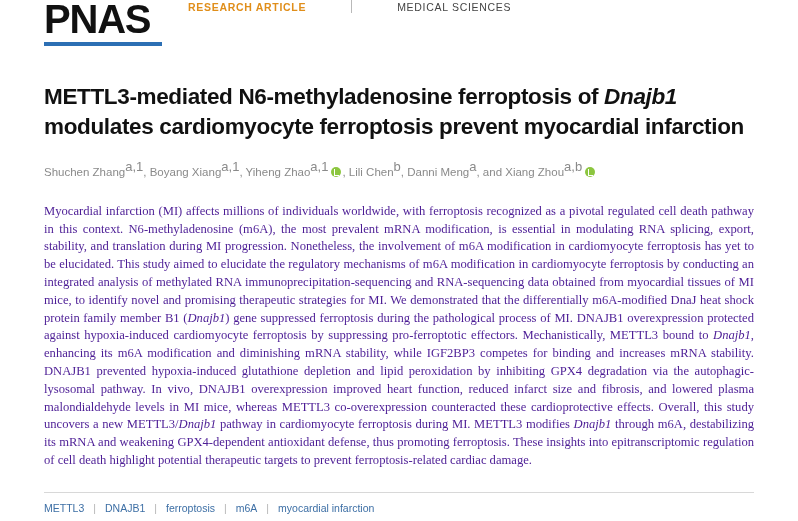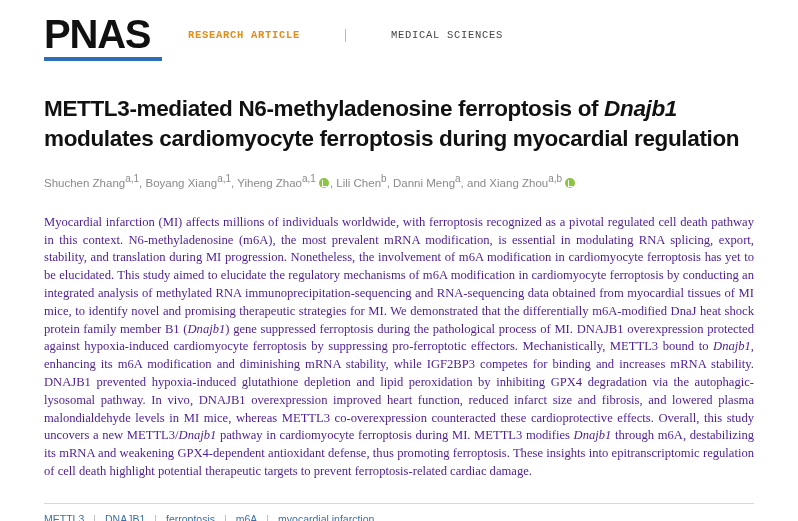--- a/index.html
+++ b/index.html
@@ -18,22 +18,21 @@
     position: relative;
     width: 798px;
     height: 521px;
     box-sizing: border-box;
     padding: 0 44px;
   }
 
   
   .masthead {
     display: flex;
-    align-items: center;
-    padding-top: 12px;
+    align-items: flex-start;
     height: 52px;
   }
   .logo-block {
     display: flex;
     flex-direction: column;
     align-items: stretch;
     width: 118px;
   }
   .logo-text {
     font-family: "Liberation Sans", sans-serif;
@@ -47,21 +46,21 @@
     margin-top: 4px;
     height: 4px;
     background: #2c6fb4;
     width: 118px;
   }
   .masthead-meta {
     display: flex;
     align-items: center;
     margin-left: 26px;
     margin-bottom: 6px;
-    font-family: Liberation Mono, monospace;
+    font-family: Liberation Sans, sans-serif;
     font-size: 10.5px;
     letter-spacing: 0.7px;
     gap: 32px;
   }
   .article-type {
     color: #e08e1a;
     font-weight: bold;
     text-transform: uppercase;
   }
   .meta-divider {
@@ -91,21 +90,21 @@
 
   
   .authors {
     margin-top: 16px;
     font-family: "Liberation Sans", sans-serif;
     font-size: 11.5px;
     line-height: 17px;
     color: #8a8a8a;
   }
   .authors .sup {
-    font-size: 10px;
+    font-size: 13px;
     vertical-align: super;
   }
   .orcid {
     display: inline-block;
     width: 10px;
     height: 10px;
     border-radius: 50%;
     background: #8cc63f;
     position: relative;
     vertical-align: -1px;
@@ -163,21 +162,21 @@
       <div class="logo-text">PNAS</div>
       <div class="logo-rule"></div>
     </div>
     <div class="masthead-meta">
       <span class="article-type">RESEARCH ARTICLE</span>
       <span class="meta-divider"></span>
       <span class="subject">MEDICAL SCIENCES</span>
     </div>
   </div>
 
-  <h1 class="title"><span>METTL3-mediated N6-methyladenosine ferroptosis of </span><em>Dnajb1</em><span> modulates cardiomyocyte ferroptosis during myocardial regulation</span></h1>
+  <h1 class="title"><span>METTL3-mediated N6-methyladenosine ferroptosis of </span><em>Dnajb1</em><span> modulates cardiomyocyte ferroptosis prevent myocardial infarction</span></h1>
 
   <div class="authors">
     <span>Shuchen Zhang</span><span class="sup">a,1</span><span>, </span><span>Boyang Xiang</span><span class="sup">a,1</span><span>, </span><span>Yiheng Zhao</span><span class="sup">a,1</span><span class="orcid"></span><span>, </span><span>Lili Chen</span><span class="sup">b</span><span>, </span><span>Danni Meng</span><span class="sup">a</span><span>, </span><span>and Xiang Zhou</span><span class="sup">a,b</span><span class="orcid"></span>
   </div>
 
   <p class="abstract">Myocardial infarction (MI) affects millions of individuals worldwide, with ferroptosis recognized as a pivotal regulated cell death pathway in this context. N6-methyladenosine (m6A), the most prevalent mRNA modification, is essential in modulating RNA splicing, export, stability, and translation during MI progression. Nonetheless, the involvement of m6A modification in cardiomyocyte ferroptosis has yet to be elucidated. This study aimed to elucidate the regulatory mechanisms of m6A modification in cardiomyocyte ferroptosis by conducting an integrated analysis of methylated RNA immunoprecipitation-sequencing and RNA-sequencing data obtained from myocardial tissues of MI mice, to identify novel and promising therapeutic strategies for MI. We demonstrated that the differentially m6A-modified DnaJ heat shock protein family member B1 (<em>Dnajb1</em>) gene suppressed ferroptosis during the pathological process of MI. DNAJB1 overexpression protected against hypoxia-induced cardiomyocyte ferroptosis by suppressing pro-ferroptotic effectors. Mechanistically, METTL3 bound to <em>Dnajb1</em>, enhancing its m6A modification and diminishing mRNA stability, while IGF2BP3 competes for binding and increases mRNA stability. DNAJB1 prevented hypoxia-induced glutathione depletion and lipid peroxidation by inhibiting GPX4 degradation via the autophagic-lysosomal pathway. In vivo, DNAJB1 overexpression improved heart function, reduced infarct size and fibrosis, and lowered plasma malondialdehyde levels in MI mice, whereas METTL3 co-overexpression counteracted these cardioprotective effects. Overall, this study uncovers a new METTL3/<em>Dnajb1</em> pathway in cardiomyocyte ferroptosis during MI. METTL3 modifies <em>Dnajb1</em> through m6A, destabilizing its mRNA and weakening GPX4-dependent antioxidant defense, thus promoting ferroptosis. These insights into epitranscriptomic regulation of cell death highlight potential therapeutic targets to prevent ferroptosis-related cardiac damage.</p>
 
   <div class="kw-rule"></div>
   <div class="keywords">
     <span>METTL3</span>

